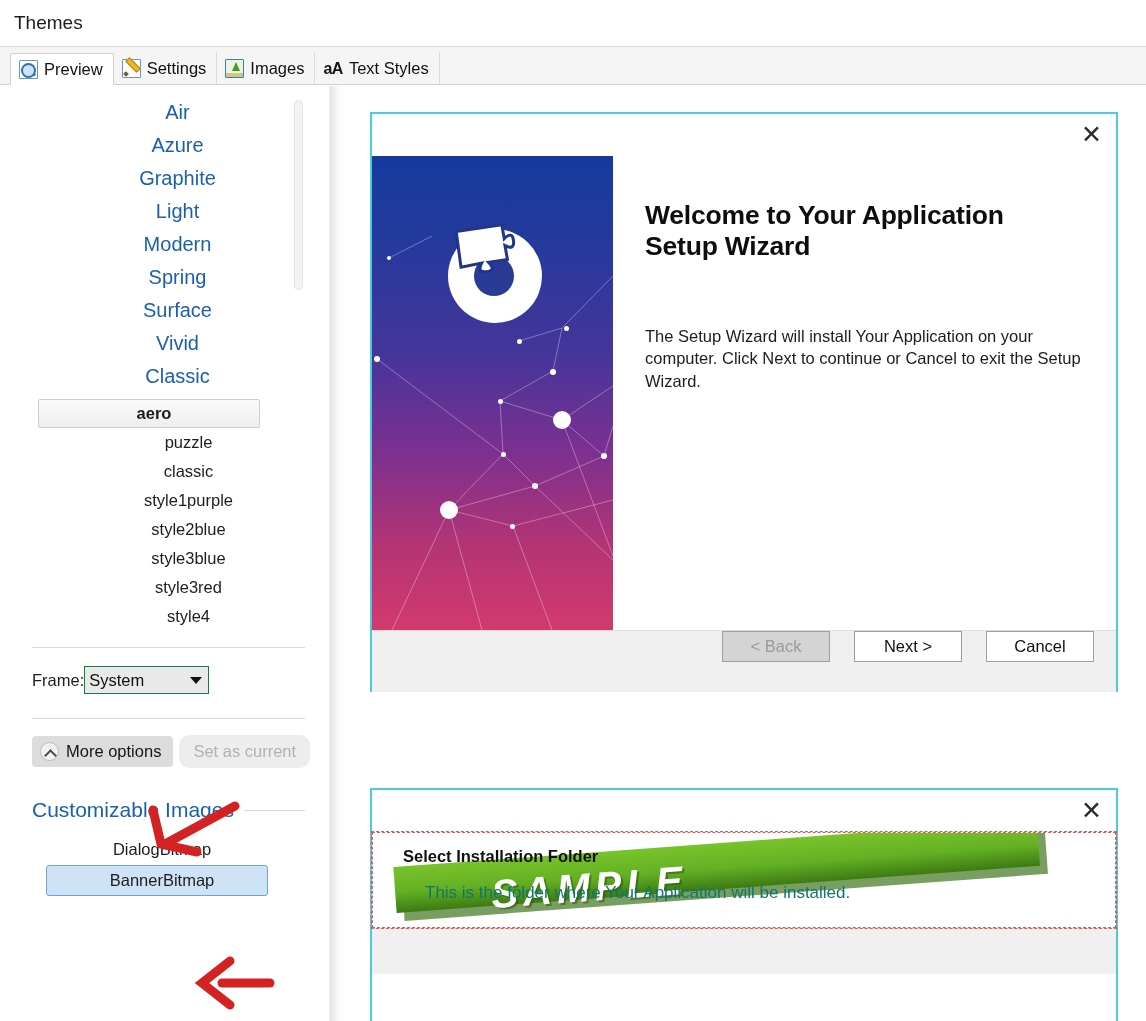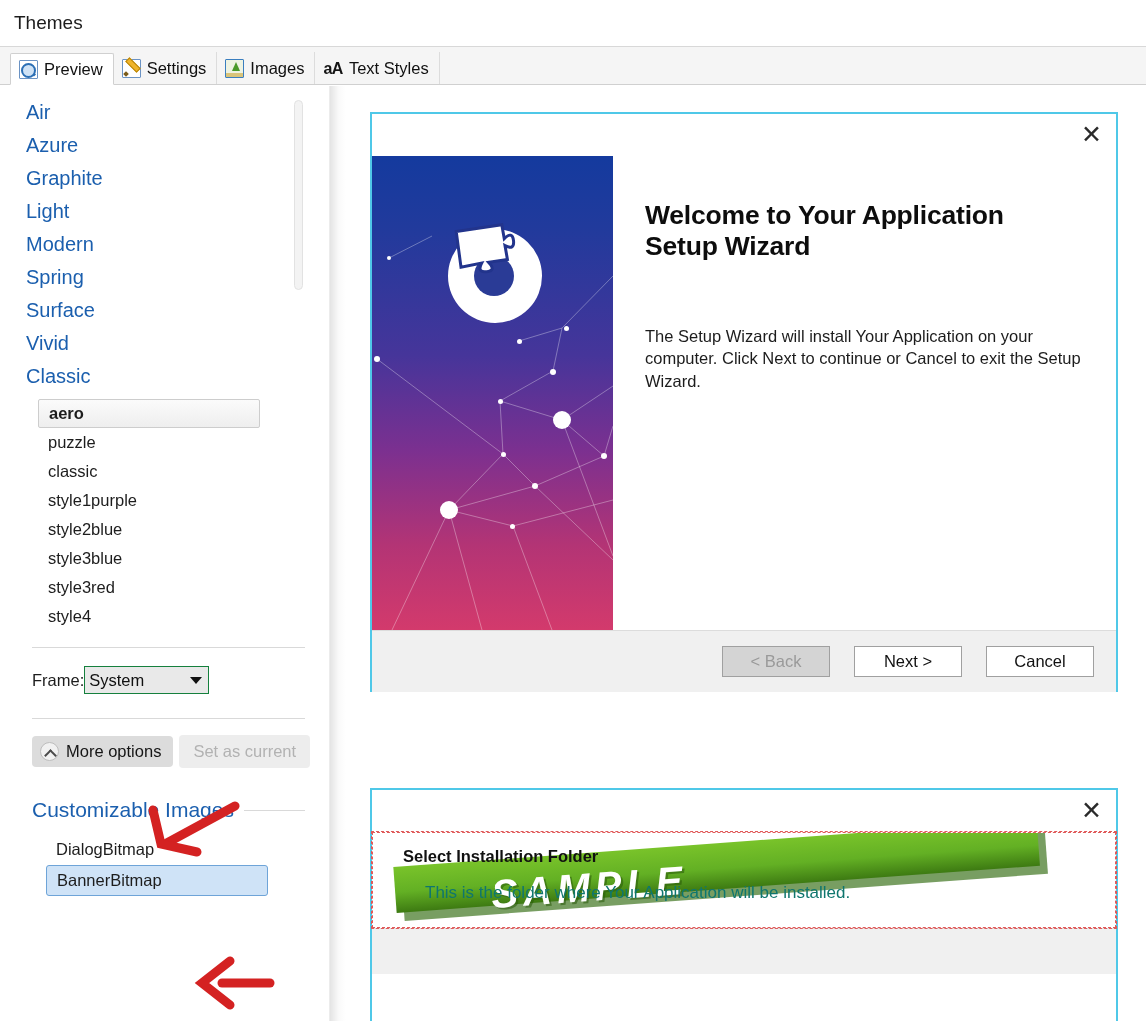--- a/index.html
+++ b/index.html
@@ -90,20 +90,21 @@
   }
 
   
   #main{ position:absolute; top:86px; left:0; width:1146px; height:935px; }
 
   
   #left{
     position:absolute; left:0; top:0; width:330px; height:935px;
     background:#ffffff; overflow:hidden;
     border-right:1px solid #ececec;
+    text-align:center;
   }
   #rightshadow{
     position:absolute; left:330px; top:0; width:16px; height:935px;
     background:linear-gradient(to right,#e4e4e4,#fafafa 55%,#ffffff);
   }
 
   .theme-list{ padding:10px 0 0 0; }
   .theme-item{
     font-size:20px; color:#1b5fae;
     padding:5px 0 5px 26px;
@@ -173,21 +174,21 @@
     background:#f1f1f1;border:1px solid #bdbdbd;
     position:relative;flex:0 0 19px;
   }
   .chev-circle:after{
     content:""; position:absolute; left:5px; top:8px;
     width:7px;height:7px;
     border-left:2px solid #4a4a4a; border-top:2px solid #4a4a4a;
     transform:rotate(45deg);
   }
   .ghostbtn{
-    background:#ededed; border:none; border-radius:4px;
+    background:#ededed; border:none; border-radius:10px;
     padding:7px 14px; font-size:16.5px; color:#b2b2b2;
     cursor:default;
   }
 
   .sect-head{
     display:flex; align-items:center; gap:10px;
     margin:30px 24px 0 32px;
   }
   .sect-head .lbl{ font-size:21px; color:#1b5fae; white-space:nowrap; }
   .sect-head .line{ flex:1; height:1px; background:#d9d9d9; }
@@ -244,21 +245,21 @@
   .wz-title{
     font-size:26.5px; font-weight:bold; color:#0d0d0d;
     line-height:1.18; letter-spacing:-0.2px;
   }
   .wz-desc{
     margin-top:62px; font-size:16.5px; color:#1c1c1c; line-height:1.38;
   }
 
   .wz-footer{
     height:62px; background:#f0f0f0; border-top:1px solid #dcdcdc;
-    display:flex; align-items:center; justify-content:flex-end;
+    display:flex; align-items:flex-start; justify-content:flex-end;
     gap:24px; padding-right:22px;
   }
   .wbtn{
     width:108px; height:31px;
     display:flex;align-items:center;justify-content:center;
     font-size:16.5px; border:1px solid #a0a0a0;
     background:#ffffff; color:#111; cursor:pointer;
   }
   .wbtn.disabled{ background:#d4d4d4; color:#9a9a9a; cursor:default; }
 

